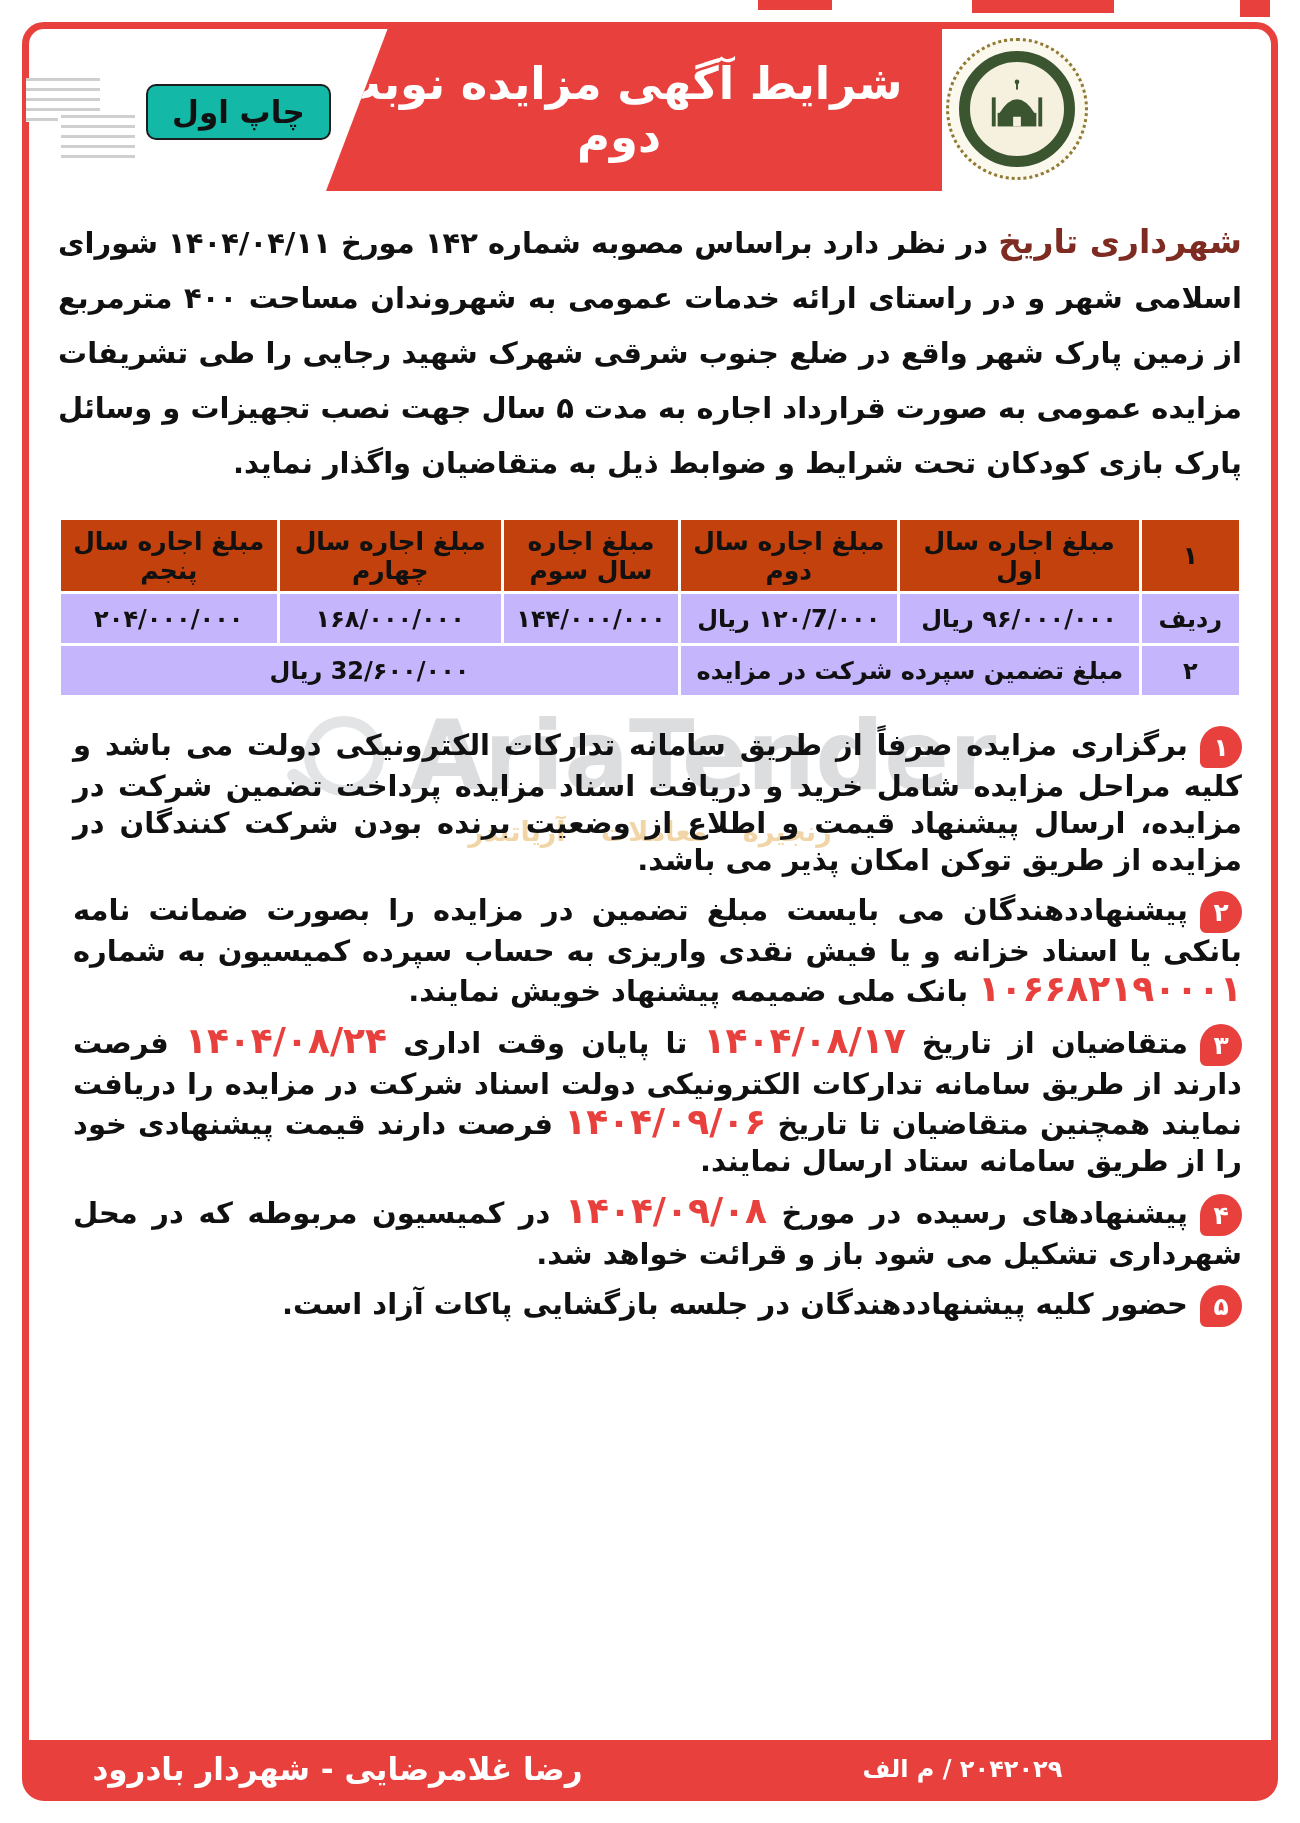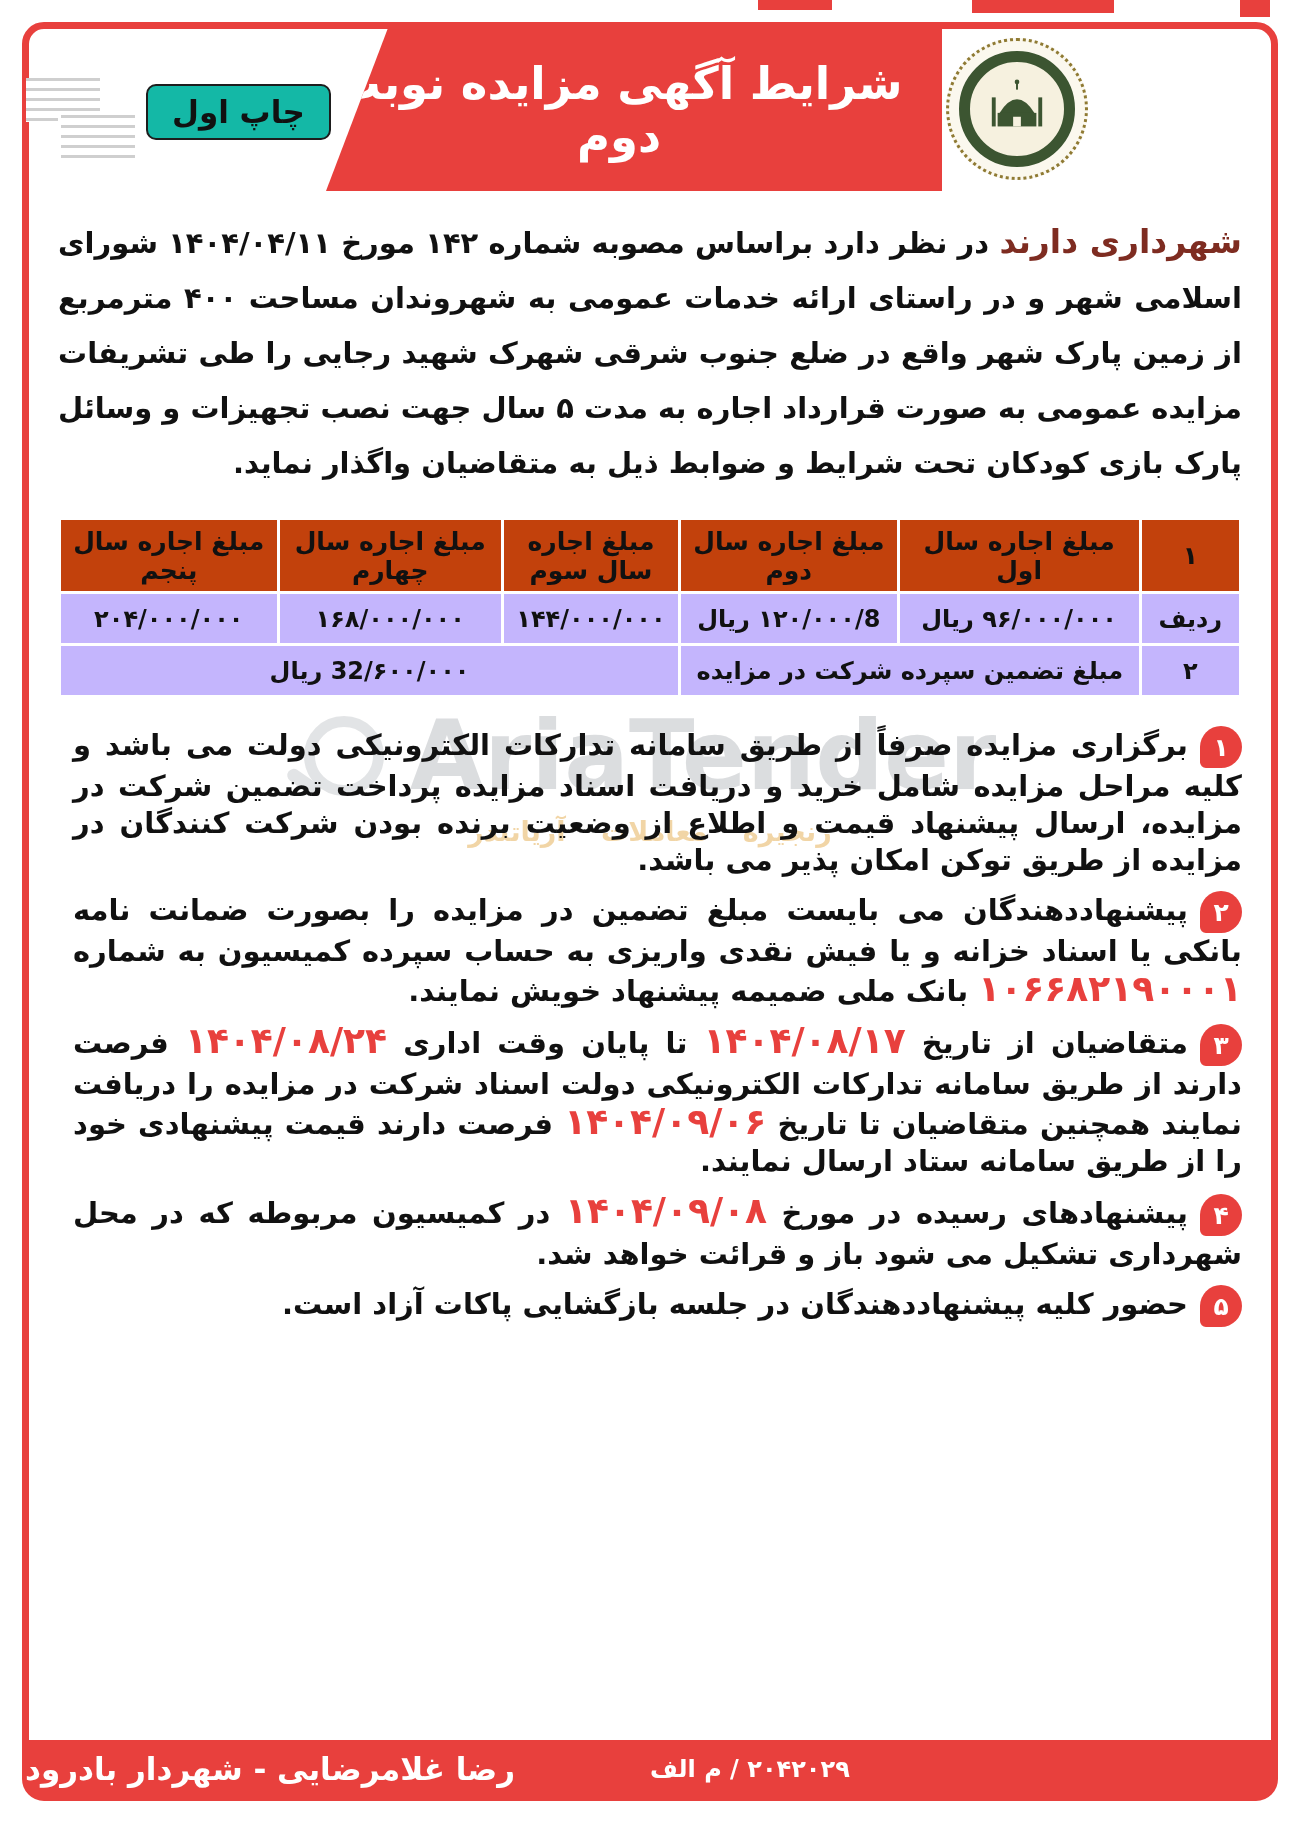--- a/index.html
+++ b/index.html
@@ -92,21 +92,21 @@
   .wm-sub {
     margin-top:4px; font-size:27px; font-weight:bold; color:#e2a33b;
     letter-spacing:12px; word-spacing:26px; opacity:.45; direction:rtl;
   }
   
   .footer {
     position:absolute; left:25px; right:25px; bottom:25px; height:58px; z-index:4;
     background:#e8403d; border-radius:0 0 14px 14px; display:flex; align-items:center;
     direction:rtl;
   }
-  .f-half { flex:1; text-align:left; color:#ffffff; font-weight:bold; }
+  .f-half { flex:1; text-align:center; color:#ffffff; font-weight:bold; }
   .f-code { font-size:24px; }
   .f-sign { font-size:31px; }
 </style>
 </head>
 <body>
 
 <div class="page">
 
   <div class="frag frag1"></div>
   <div class="frag frag2"></div>
@@ -144,21 +144,21 @@
       <span class="magnifier">
           <span class="handle"></span>
         </span>
       <span class="wm-brand">AriaTender</span>
     </div>
     <div class="wm-sub">زنجیره معاملات آریاتندر</div>
   </div>
 
   <div class="content">
     <p class="intro">
-      <span class="lead">شهرداری دارند</span><span> در نظر دارد براساس مصوبه شماره ۱۴۲ مورخ ۱۴۰۴/۰۴/۱۱ شورای اسلامی شهر و در راستای ارائه خدمات عمومی به شهروندان مساحت ۴۰۰ مترمربع از زمین پارک شهر واقع در ضلع جنوب شرقی شهرک شهید رجایی را طی تشریفات مزایده عمومی به صورت قرارداد اجاره به مدت ۵ سال جهت نصب تجهیزات و وسائل پارک بازی کودکان تحت شرایط و ضوابط ذیل به متقاضیان واگذار نماید.</span>
+      <span class="lead">شهرداری تاریخ</span><span> در نظر دارد براساس مصوبه شماره ۱۴۲ مورخ ۱۴۰۴/۰۴/۱۱ شورای اسلامی شهر و در راستای ارائه خدمات عمومی به شهروندان مساحت ۴۰۰ مترمربع از زمین پارک شهر واقع در ضلع جنوب شرقی شهرک شهید رجایی را طی تشریفات مزایده عمومی به صورت قرارداد اجاره به مدت ۵ سال جهت نصب تجهیزات و وسائل پارک بازی کودکان تحت شرایط و ضوابط ذیل به متقاضیان واگذار نماید.</span>
     </p>
 
     <table class="rates">
       <colgroup>
         <col style="width:8.5%">
           <col style="width:20.5%">
           <col style="width:18.5%">
         <col style="width:15%">
           <col style="width:19%">
           <col style="width:18.5%">
@@ -168,21 +168,21 @@
             <td class="cell head">۱</td>
             <td class="cell head">مبلغ اجاره سال اول</td>
             <td class="cell head">مبلغ اجاره سال دوم</td>
             <td class="cell head">مبلغ اجاره سال سوم</td>
             <td class="cell head">مبلغ اجاره سال چهارم</td>
             <td class="cell head">مبلغ اجاره سال پنجم</td>
           </tr>
           <tr>
             <td class="cell data">ردیف</td>
             <td class="cell data">۹۶/۰۰۰/۰۰۰ ریال</td>
-            <td class="cell data">۱۲۰/۰۰۰/8 ریال</td>
+            <td class="cell data">۱۲۰/7/۰۰۰ ریال</td>
             <td class="cell data">۱۴۴/۰۰۰/۰۰۰</td>
             <td class="cell data">۱۶۸/۰۰۰/۰۰۰</td>
             <td class="cell data">۲۰۴/۰۰۰/۰۰۰</td>
           </tr>
           <tr>
             <td class="cell data">۲</td>
             <td class="cell data" colspan="2">مبلغ تضمین سپرده شرکت در مزایده</td>
             <td class="cell data" colspan="3">32/۶۰۰/۰۰۰ ریال</td>
           </tr>
         </tbody>

